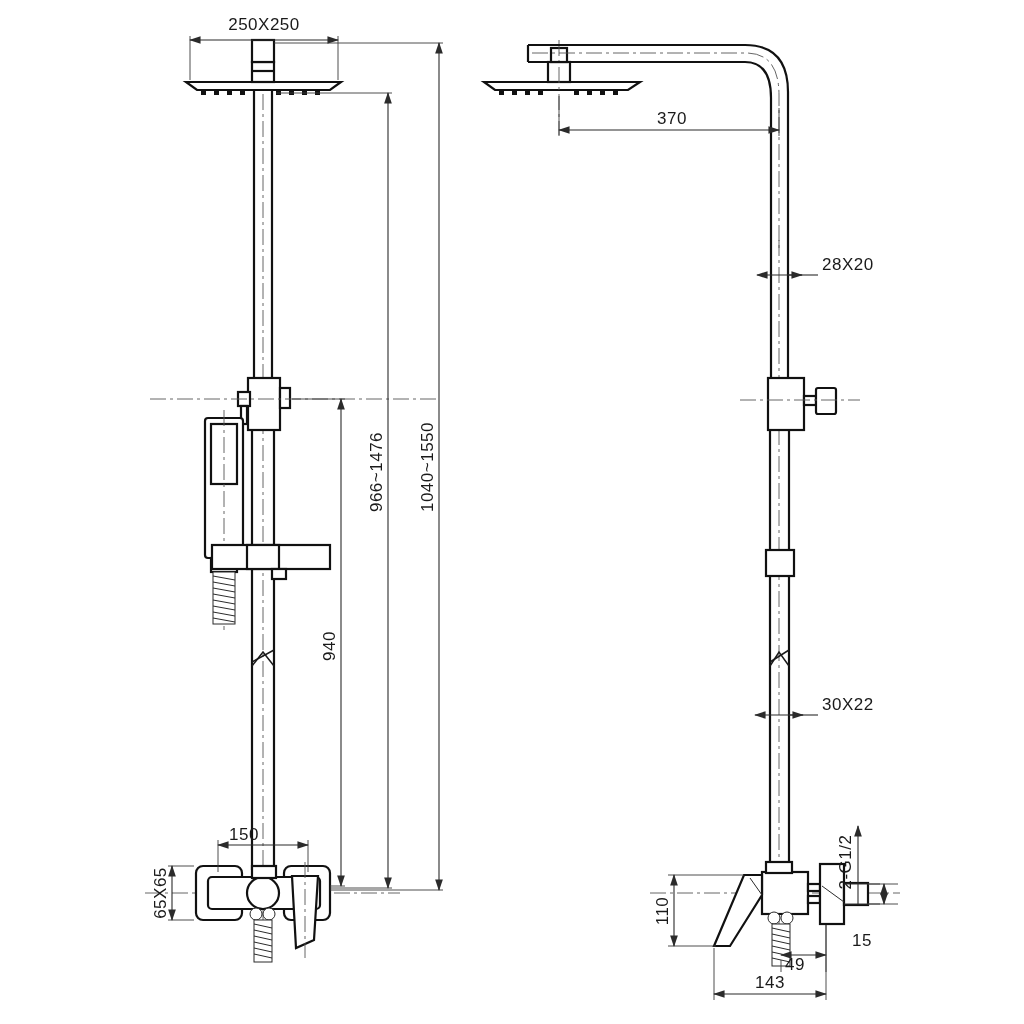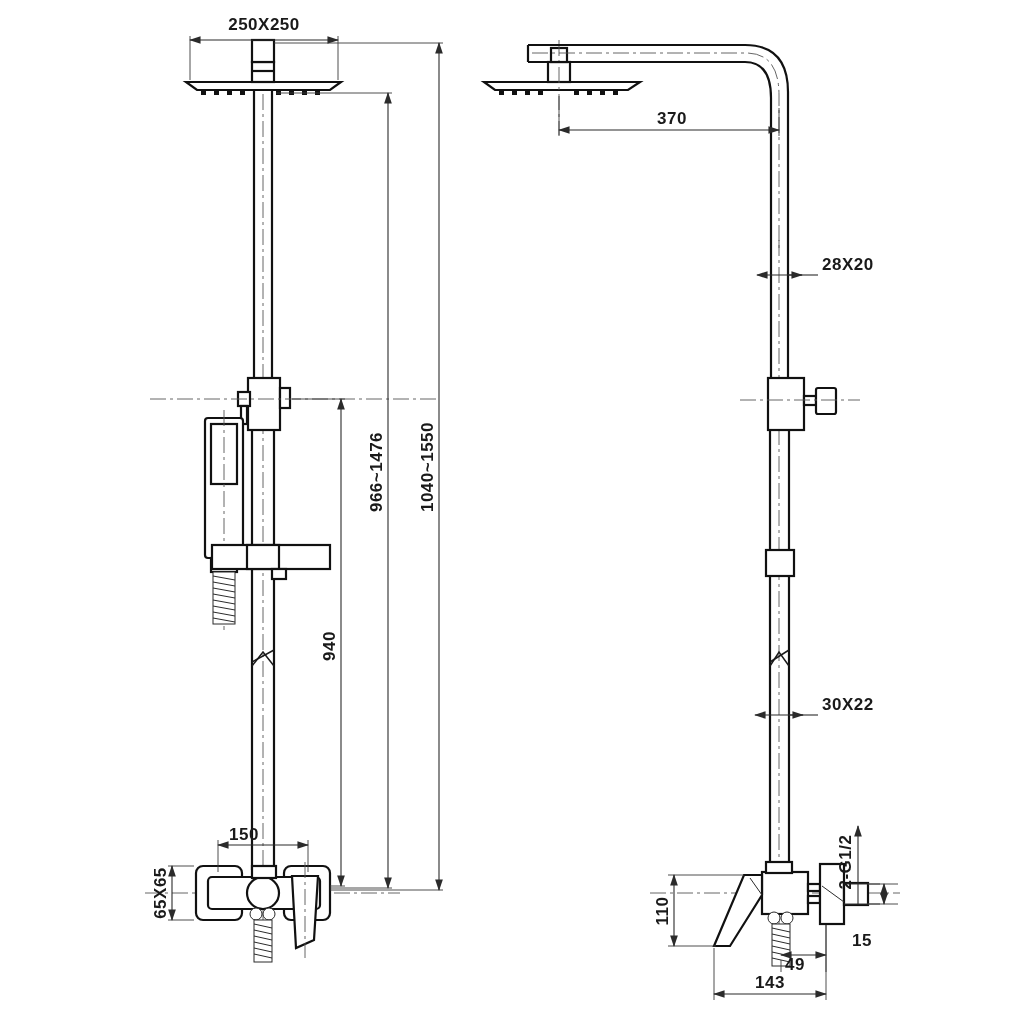--- a/index.html
+++ b/index.html
@@ -11,21 +11,20 @@
     width: 1024px;
     height: 1024px;
     font-family: "Liberation Sans", sans-serif;
     overflow: hidden;
   }
   #drawing-root {
     position: relative;
     width: 1024px;
     height: 1024px;
     background: #ffffff;
-    font-weight: bold;
   }
   svg#blueprint {
     display: block;
     width: 1024px;
     height: 1024px;
   }
   .dimtext {
     font-family: "Liberation Sans", sans-serif;
     font-size: 17px;
     fill: #1a1a1a;

